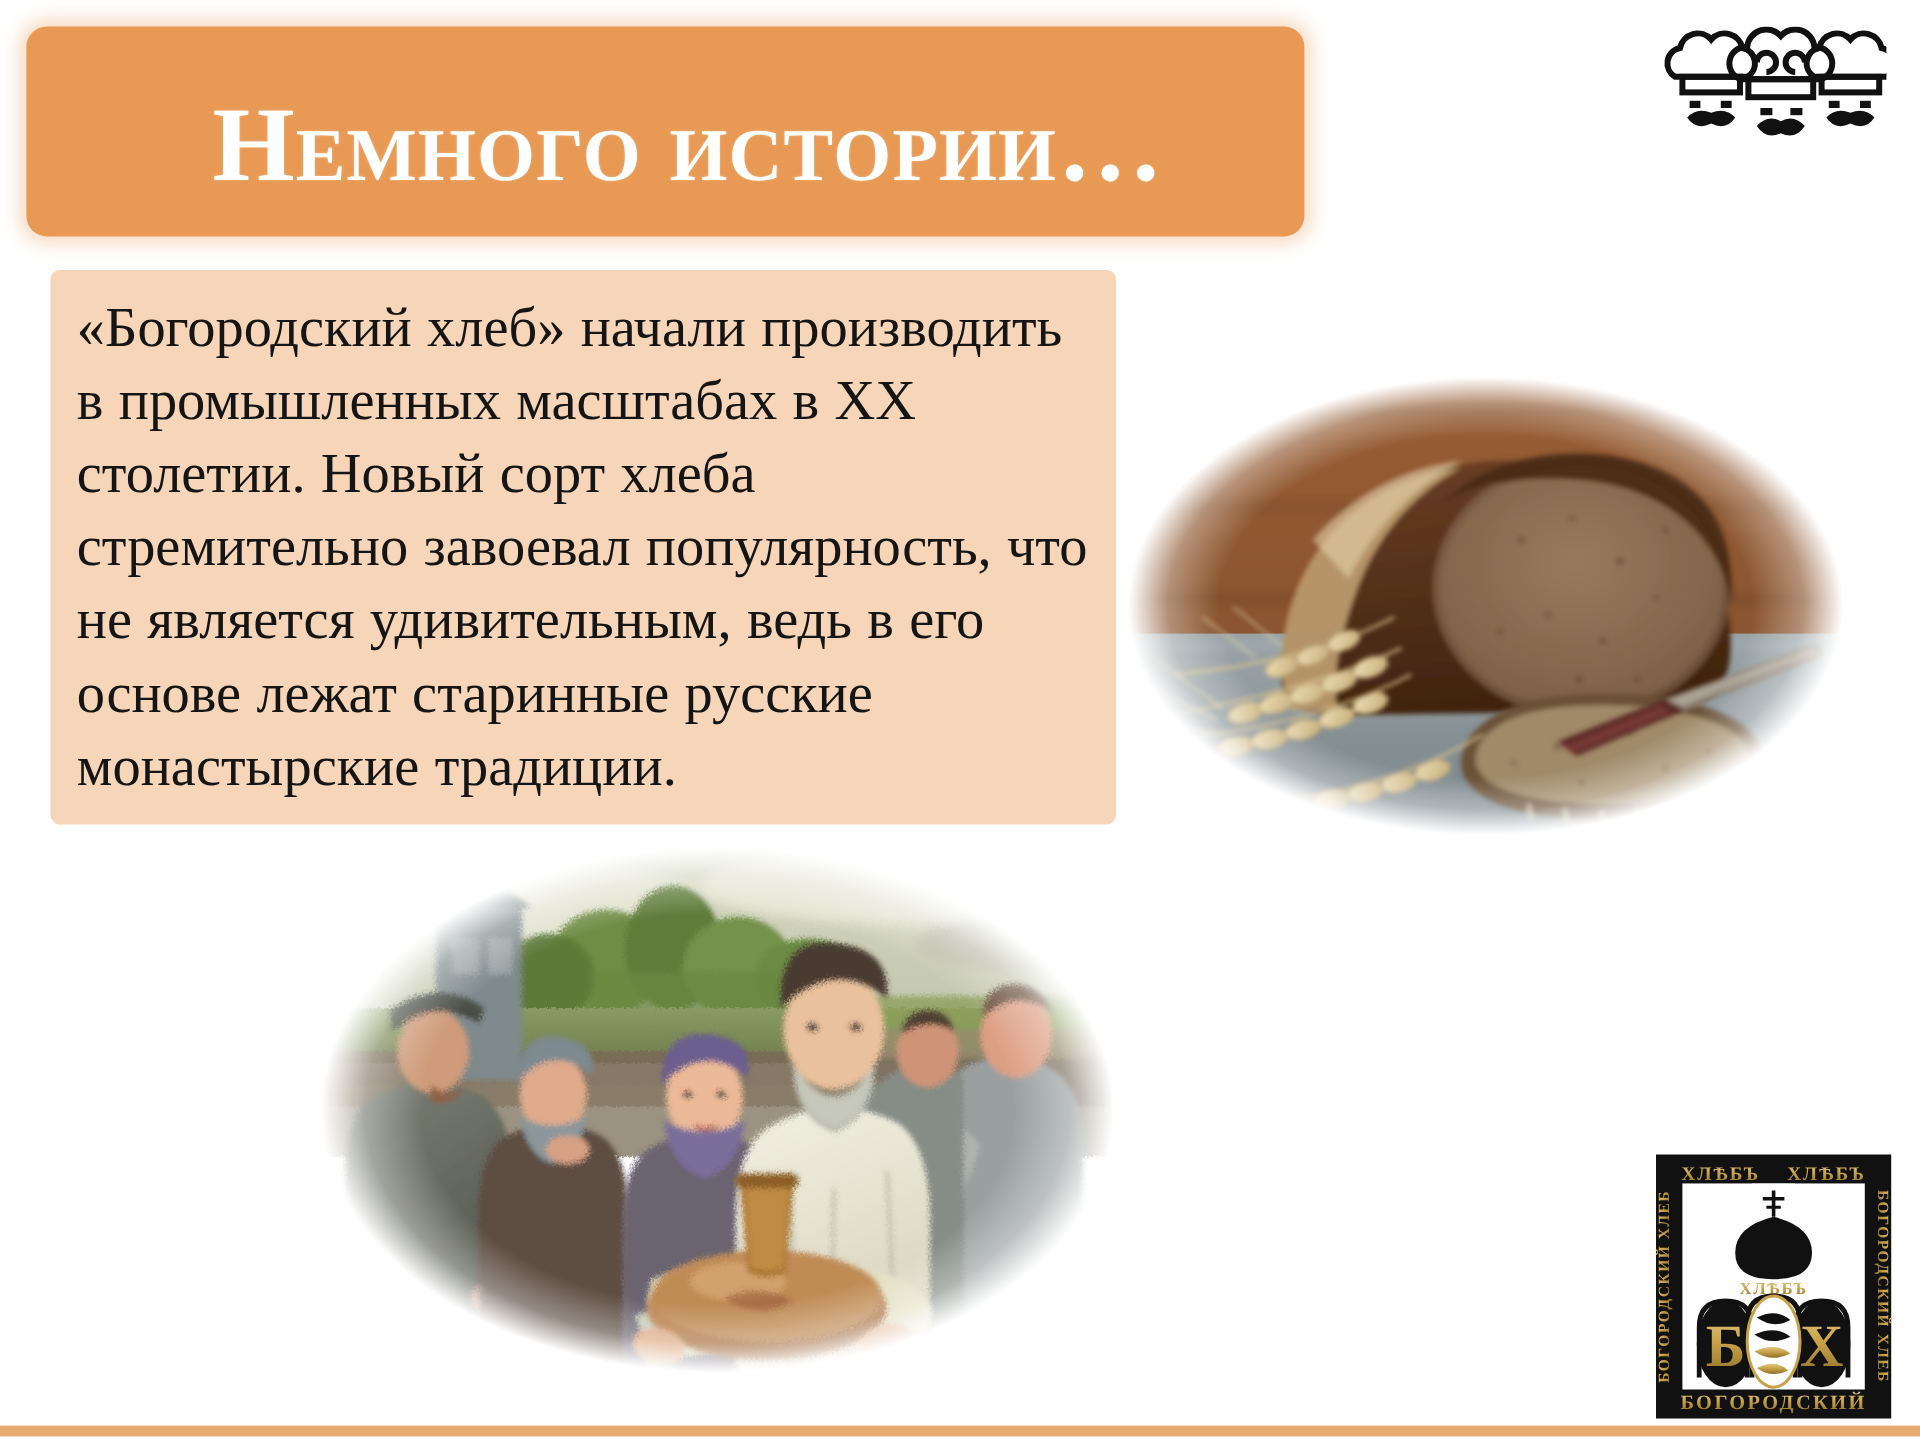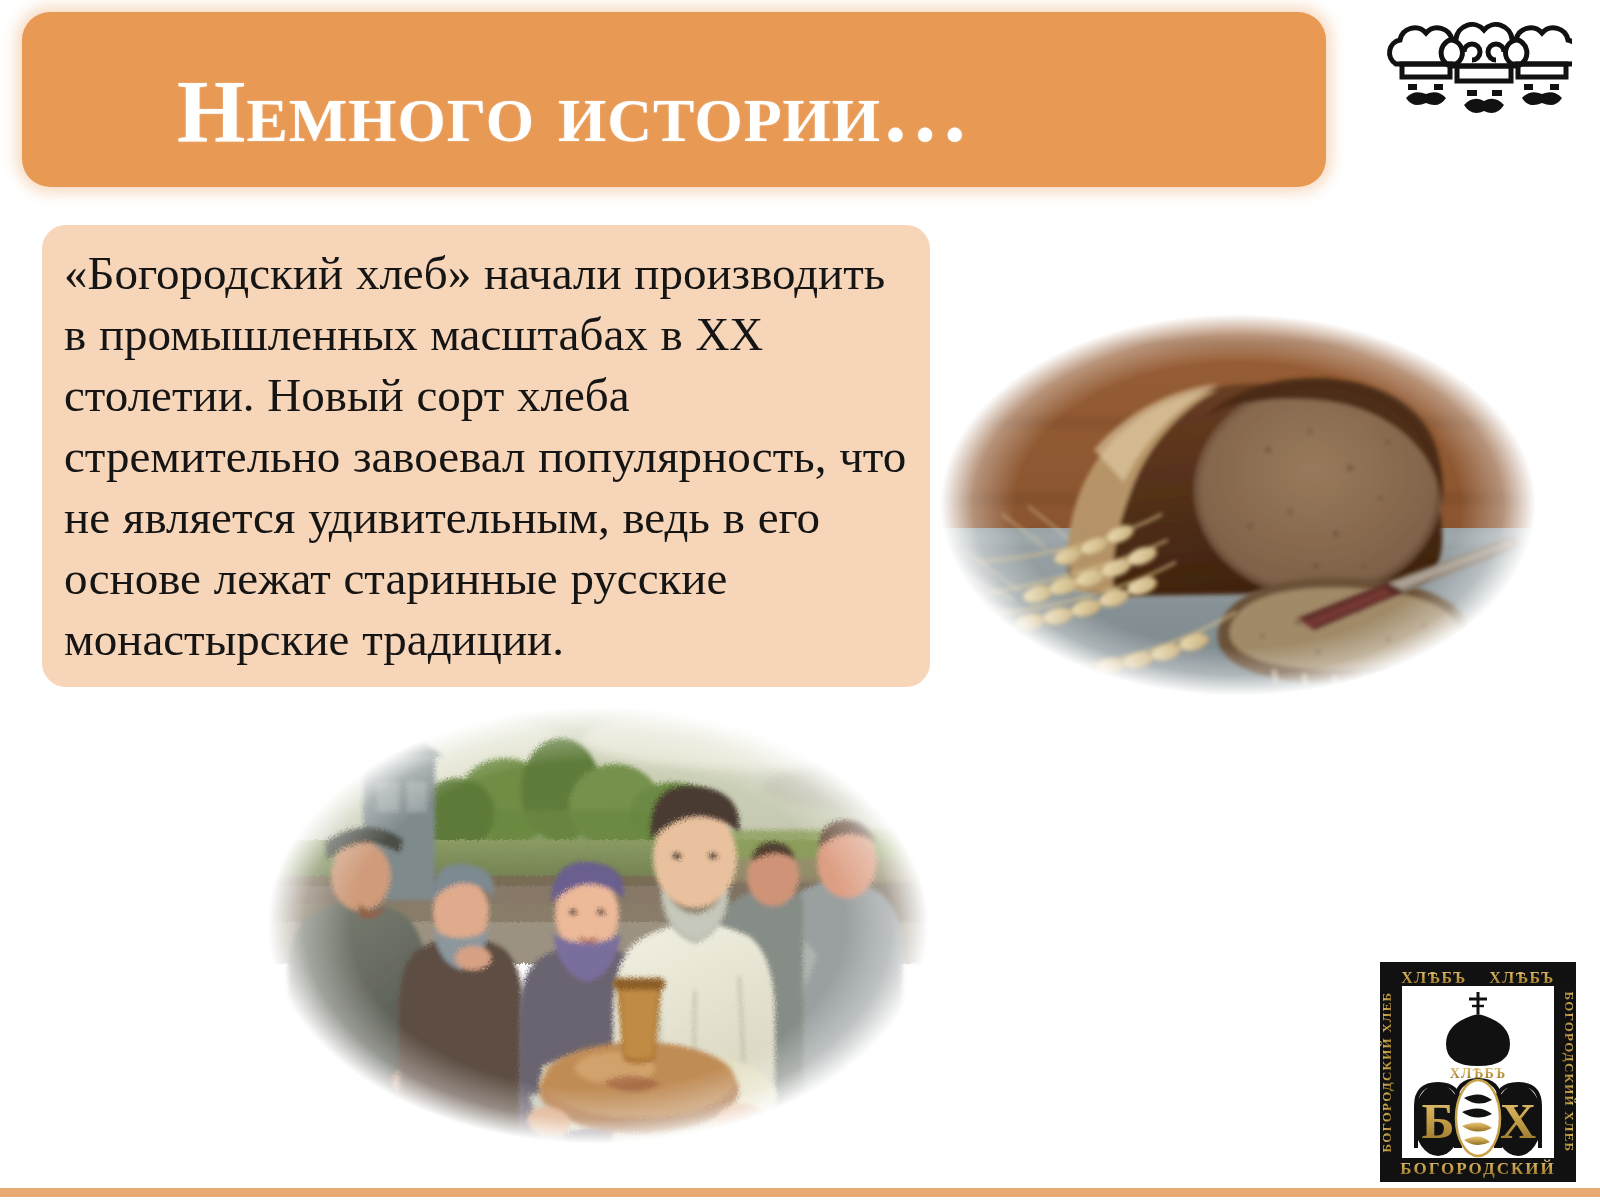--- a/index.html
+++ b/index.html
@@ -20,25 +20,25 @@
     position: absolute;
     left: 0; top: 0;
     width: 1600px; height: 1200px;
     background: #ffffff;
   }
 
   
   #title-banner {
     position: absolute;
     left: 22px;
-    top: 12px;
-    width: 1304px;
+    top: 22px;
+    width: 1065px;
     height: 175px;
     background: #E89A55;
-    border-radius: 28px;
+    border-radius: 17px;
     box-shadow: 0 0 14px 6px rgba(232,154,85,0.35);
   }
   #title-text {
     position: absolute;
     left: 155px;
     top: 50px;
     color: #FFFFFF;
     font-family: "Liberation Serif", "DejaVu Serif", serif;
     font-weight: bold;
     font-size: 88px;
@@ -60,21 +60,21 @@
   #chef-hats svg { display:block; width:200px; height:100px; }
 
   
   #text-card {
     position: absolute;
     left: 42px;
     top: 225px;
     width: 888px;
     height: 462px;
     background: #F6D5B8;
-    border-radius: 24px;
+    border-radius: 8px;
   }
   #body-text {
     position: absolute;
     left: 22px;
     top: 18px;
     width: 846px;
     color: #151515;
     font-family: "Liberation Serif", "DejaVu Serif", serif;
     font-size: 47px;
     line-height: 61px;

